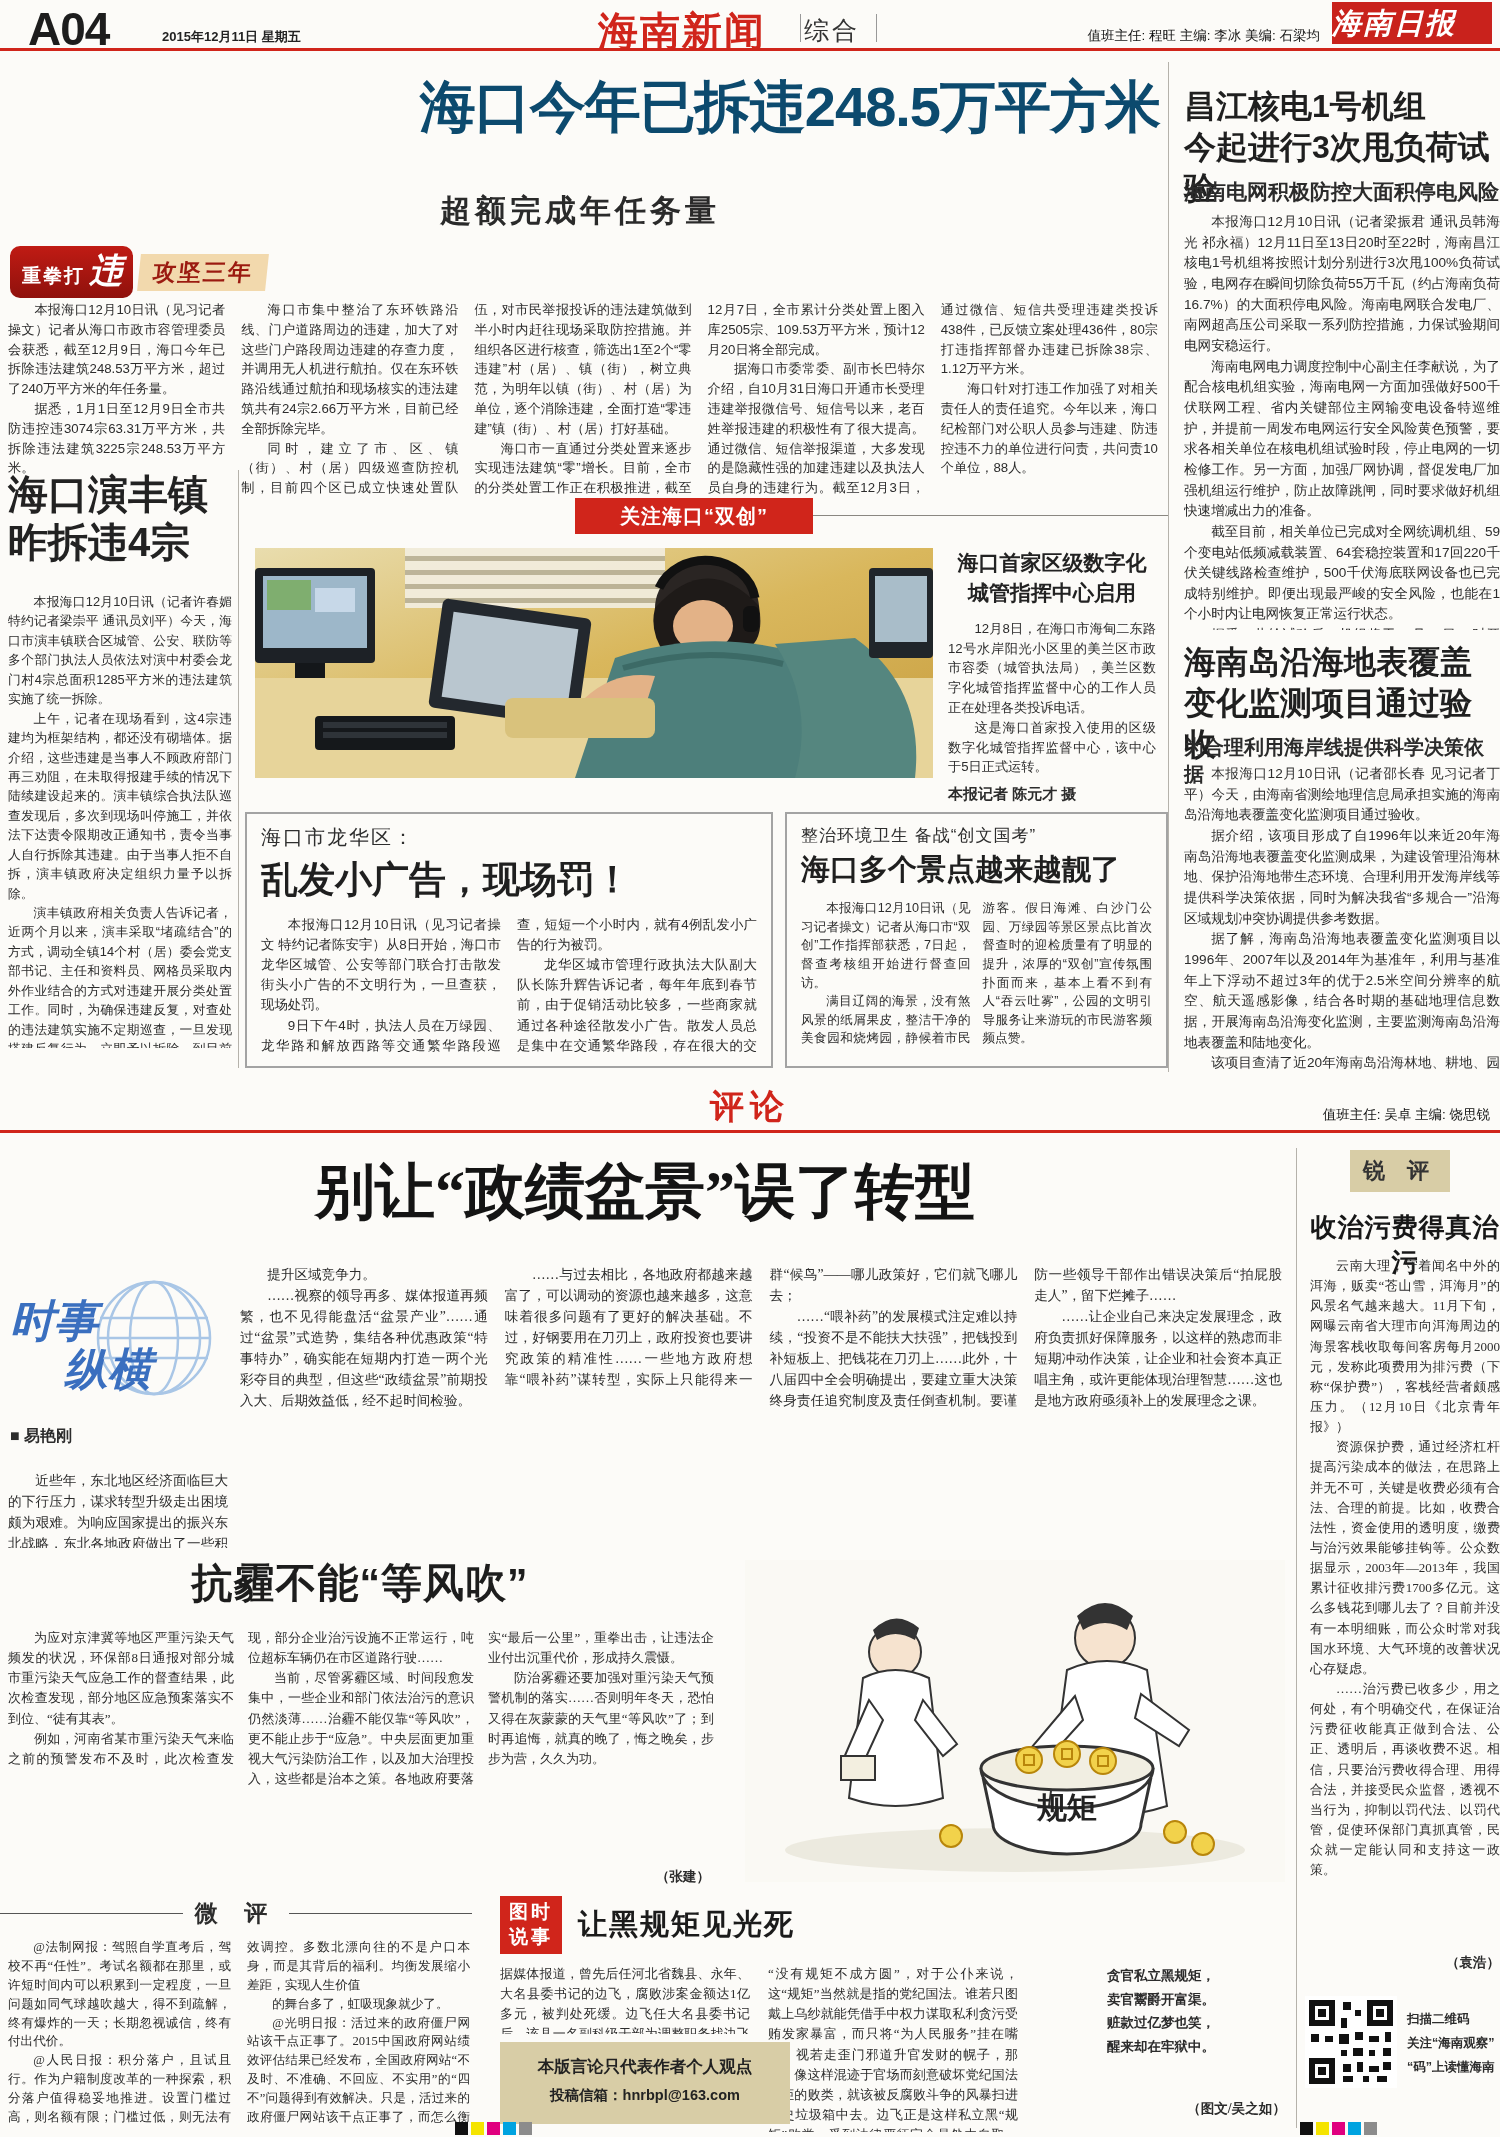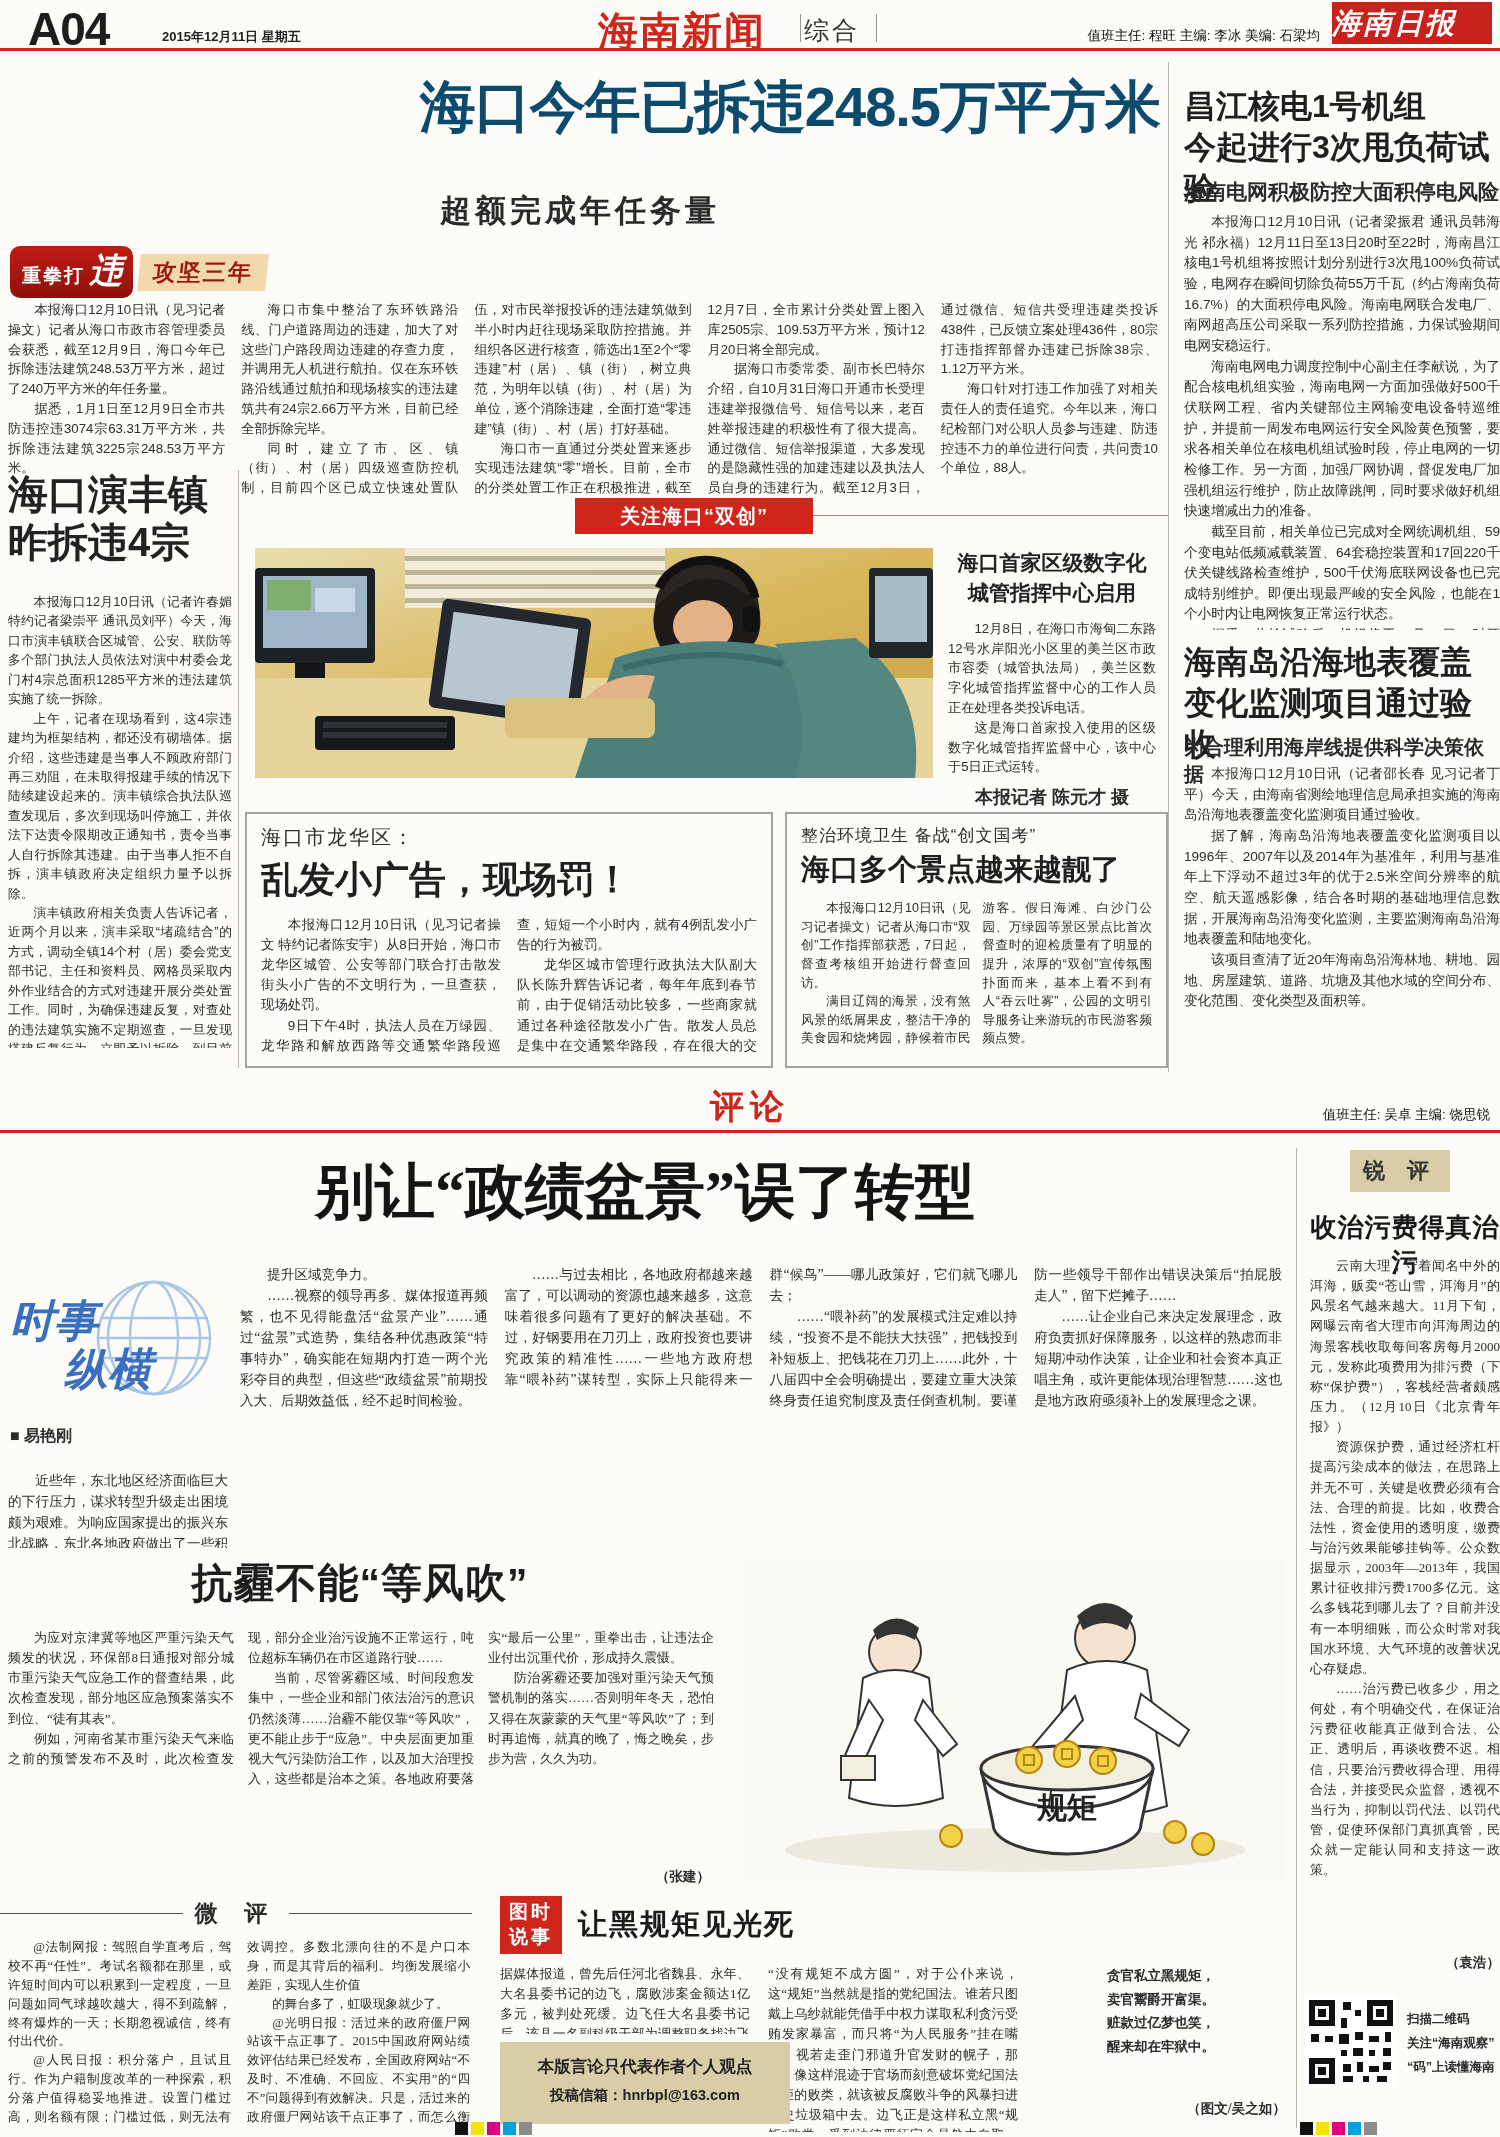--- a/index.html
+++ b/index.html
@@ -36,21 +36,21 @@
   .cols3{column-count:3;column-gap:14px;overflow:hidden;}
   .cols2{column-count:2;column-gap:16px;overflow:hidden;}
   .cols4{column-count:4;column-gap:17px;overflow:hidden;}
   
   .h40{font-size:40px;font-weight:800;line-height:1.2;color:#222;}
   .small-body{font-size:12.8px;line-height:1.52;overflow:hidden;}
   
   .banner{background:#d0251b;color:#fff;font-size:20px;font-weight:800;text-align:center;line-height:36px;letter-spacing:1px;}
   .pbox-title{font-size:21px;font-weight:800;text-align:center;line-height:1.45;color:#222;}
   .pbox-body{font-size:13.2px;line-height:1.5;}
-  .credit{font-size:18px;font-weight:700;text-align:center;margin-top:8px;}
+  .credit{font-size:15px;font-weight:700;text-align:left;margin-top:8px;}
   
   .sbox{border:2px solid #a3a3a3;background:#fcfbf8;padding:10px 14px;box-sizing:border-box;}
   .kicker{font-size:20px;color:#2e2e2e;letter-spacing:2px;}
   .kicker2{font-size:17px;color:#2e2e2e;letter-spacing:1px;}
   .h38{font-size:37px;font-weight:800;color:#1f1f1f;margin:4px 0 10px;}
   .h30{font-size:29px;font-weight:800;color:#1f1f1f;margin:3px 0 9px;white-space:nowrap;}
   
   .h33{font-size:32px;font-weight:800;line-height:1.28;color:#1f1f1f;}
   .sub23{font-size:21px;font-weight:700;color:#2b2b2b;margin-top:6px;}
   .rc-body{font-size:13.6px;line-height:1.52;overflow:hidden;}
@@ -219,20 +219,21 @@
       <p>据悉，此轮试验后，机组将于12月14日13时开始进入168小时试运行，预计12月21日结束试运行后正式进入商运。</p>
     </div>
 
   <div class="abs h33" style="left:1184px;top:642px;width:316px;">
     <div>海南岛沿海地表覆盖</div>
     <div>变化监测项目通过验收</div>
   </div>
   <div class="abs sub23" style="left:1184px;top:728px;width:316px;font-size:20px;">为合理利用海岸线提供科学决策依据</div>
   <div class="abs rc-body jt body-text" style="left:1184px;top:764px;width:316px;height:306px;">
       <p>本报海口12月10日讯（记者邵长春 见习记者丁平）今天，由海南省测绘地理信息局承担实施的海南岛沿海地表覆盖变化监测项目通过验收。</p>
+      <p>据介绍，该项目形成了自1996年以来近20年海南岛沿海地表覆盖变化监测成果，为建设管理沿海林地、保护沿海地带生态环境、合理利用开发海岸线等提供科学决策依据，同时为解决我省“多规合一”沿海区域规划冲突协调提供参考数据。</p>
       <p>据了解，海南岛沿海地表覆盖变化监测项目以1996年、2007年以及2014年为基准年，利用与基准年上下浮动不超过3年的优于2.5米空间分辨率的航空、航天遥感影像，结合各时期的基础地理信息数据，开展海南岛沿海变化监测，主要监测海南岛沿海地表覆盖和陆地变化。</p>
       <p>该项目查清了近20年海南岛沿海林地、耕地、园地、房屋建筑、道路、坑塘及其他水域的空间分布、变化范围、变化类型及面积等。</p>
     </div>
 
   <div class="abs cmt-title red" style="left:0;top:1084px;width:1500px;">评论</div>
   <div class="abs staff" style="left:1100px;top:1106px;width:390px;text-align:right;">值班主任: 吴卓 主编: 饶思锐</div>
   <div class="abs rule" style="top:1130px;"></div>
 
   <div class="abs big-serif" style="left:140px;top:1152px;width:1010px;">别让“政绩盆景”误了转型</div>
 

